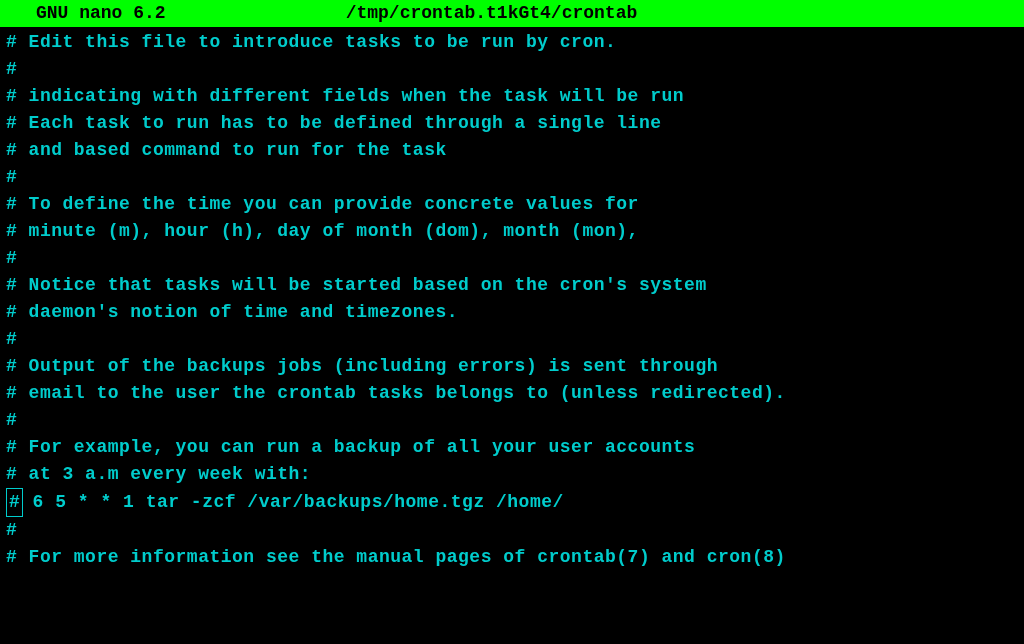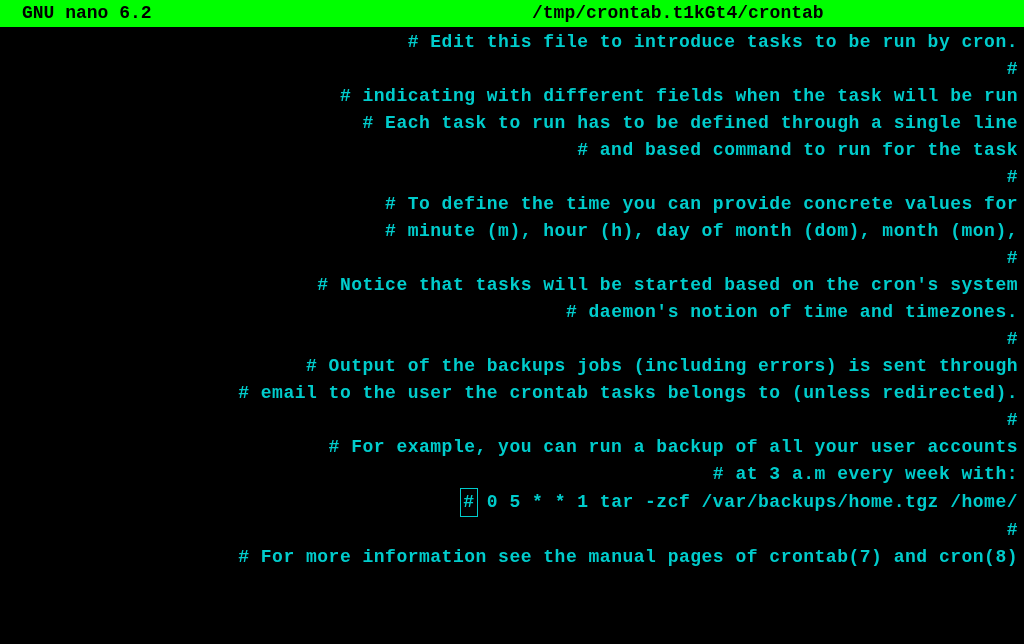--- a/index.html
+++ b/index.html
@@ -20,36 +20,35 @@
     .header-bar {
       background-color: #00ff00;
       color: #000000;
       display: flex;
       height: 27px;
       align-items: center;
       font-weight: bold;
       padding: 0;
     }
     .header-left {
-      padding-left: 22px;
+      padding-left: 36px;
       flex: 0 0 auto;
     }
     .header-center {
       flex: 1;
-      text-align: center;
+      text-align: left;
       padding-left: 180px;
     }
     .editor-content {
       padding: 2px 6px;
       color: #00cccc;
     }
     .line {
       white-space: pre;
       letter-spacing: 0.5px;
-      text-align: right;
     }
     .cursor-box {
       display: inline-block;
       border: 1px solid #00cccc;
       padding: 0 2px;
       margin-right: -2px;
     }
   </style>
 </head>
 <body>
@@ -70,16 +69,16 @@
   <div class="line"># minute (m), hour (h), day of month (dom), month (mon),</div>
   <div class="line">#</div>
   <div class="line"># Notice that tasks will be started based on the cron's system</div>
   <div class="line"># daemon's notion of time and timezones.</div>
   <div class="line">#</div>
   <div class="line"># Output of the backups jobs (including errors) is sent through</div>
   <div class="line"># email to the user the crontab tasks belongs to (unless redirected).</div>
   <div class="line">#</div>
   <div class="line"># For example, you can run a backup of all your user accounts</div>
   <div class="line"># at 3 a.m every week with:</div>
-  <div class="line"><span class="cursor-box">#</span><span> 0 5 * * 1 tar -zcf /var/backups/home.tgz /home/</span></div>
+  <div class="line"><span class="cursor-box">#</span><span> 6 5 * * 1 tar -zcf /var/backups/home.tgz /home/</span></div>
   <div class="line">#</div>
   <div class="line"># For more information see the manual pages of crontab(7) and cron(8)</div>
 </div>
 
 </body></html>

